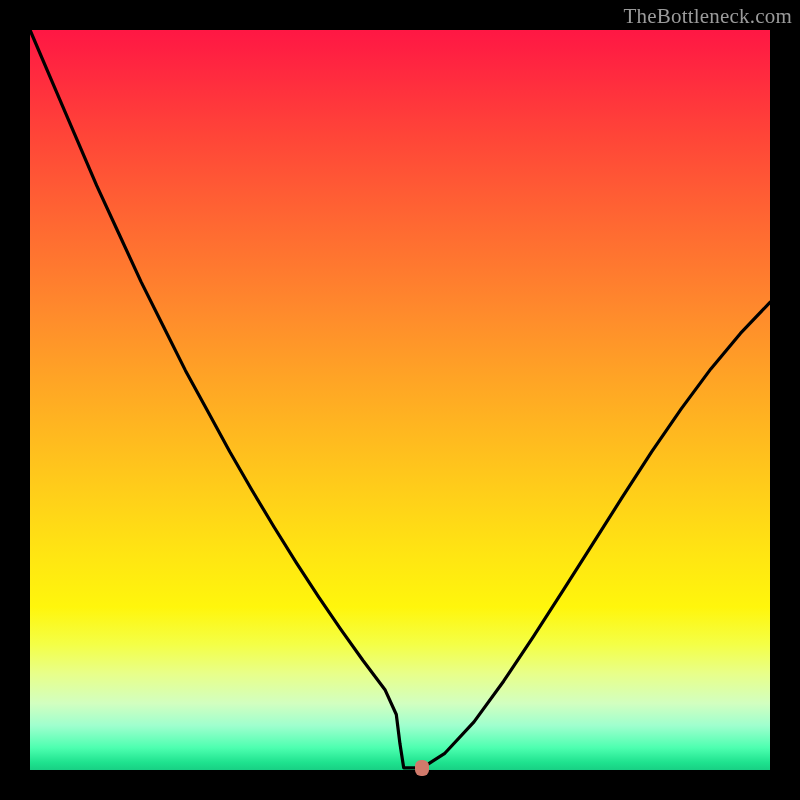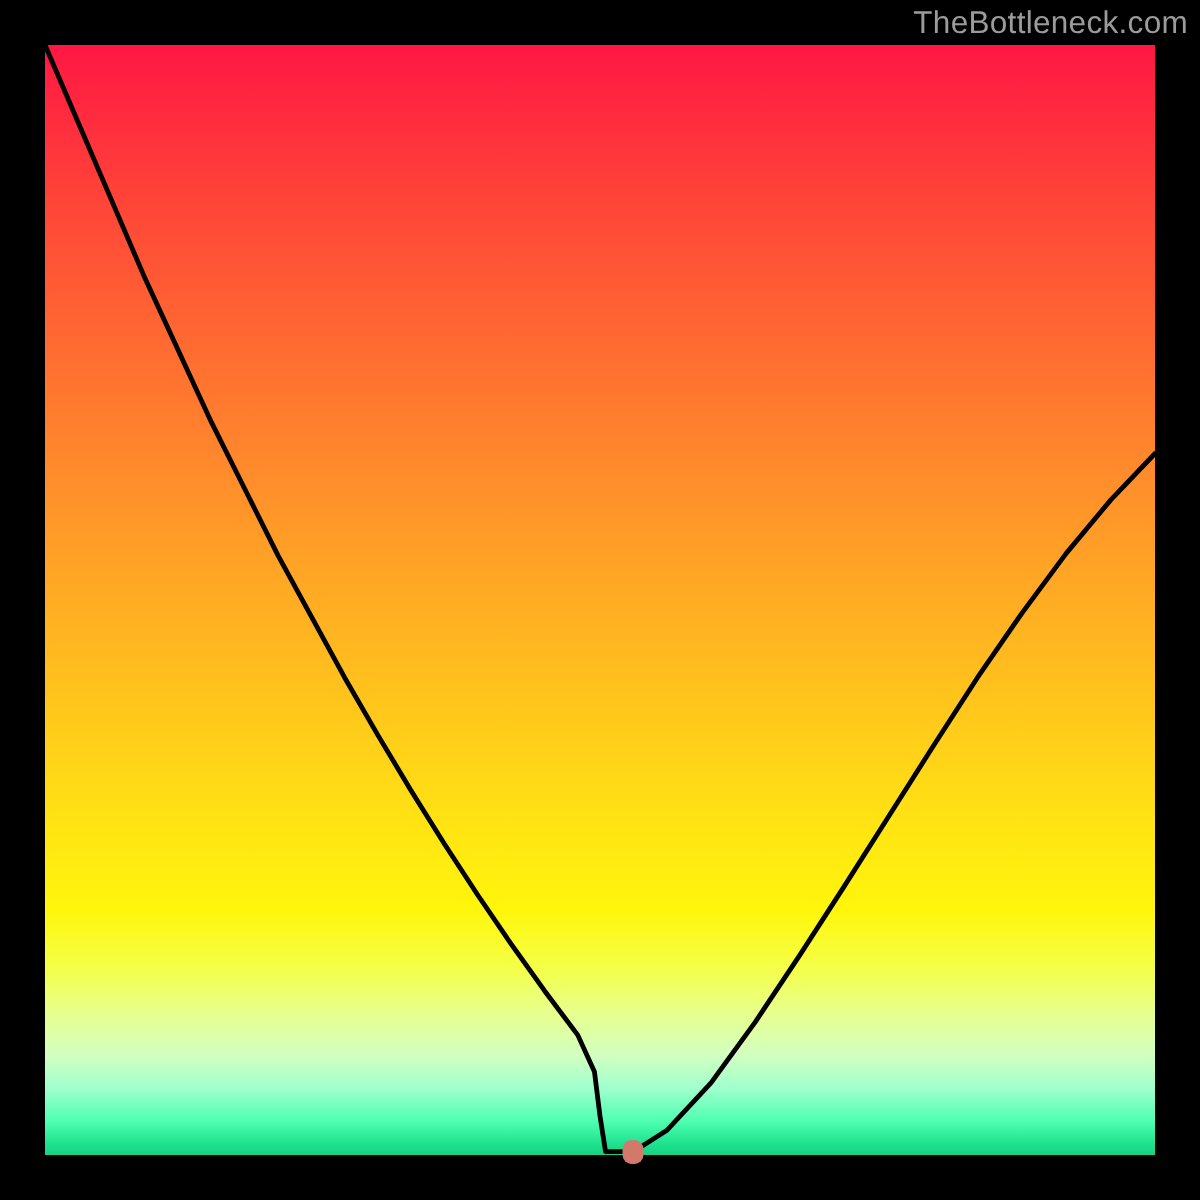--- a/index.html
+++ b/index.html
@@ -11,20 +11,21 @@
     overflow: hidden;
     font-family: Arial, Helvetica, sans-serif;
   }
   .frame {
     position: absolute;
     left: 0;
     top: 0;
     width: 800px;
     height: 620px;
     background: #000;
+    font-family: Liberation Serif, serif;
   }
   .plot {
     position: absolute;
     left: 30px;
     top: 30px;
     width: 740px;
     height: 740px;
     
     background: linear-gradient(to bottom,
       #ff1744 0%,

